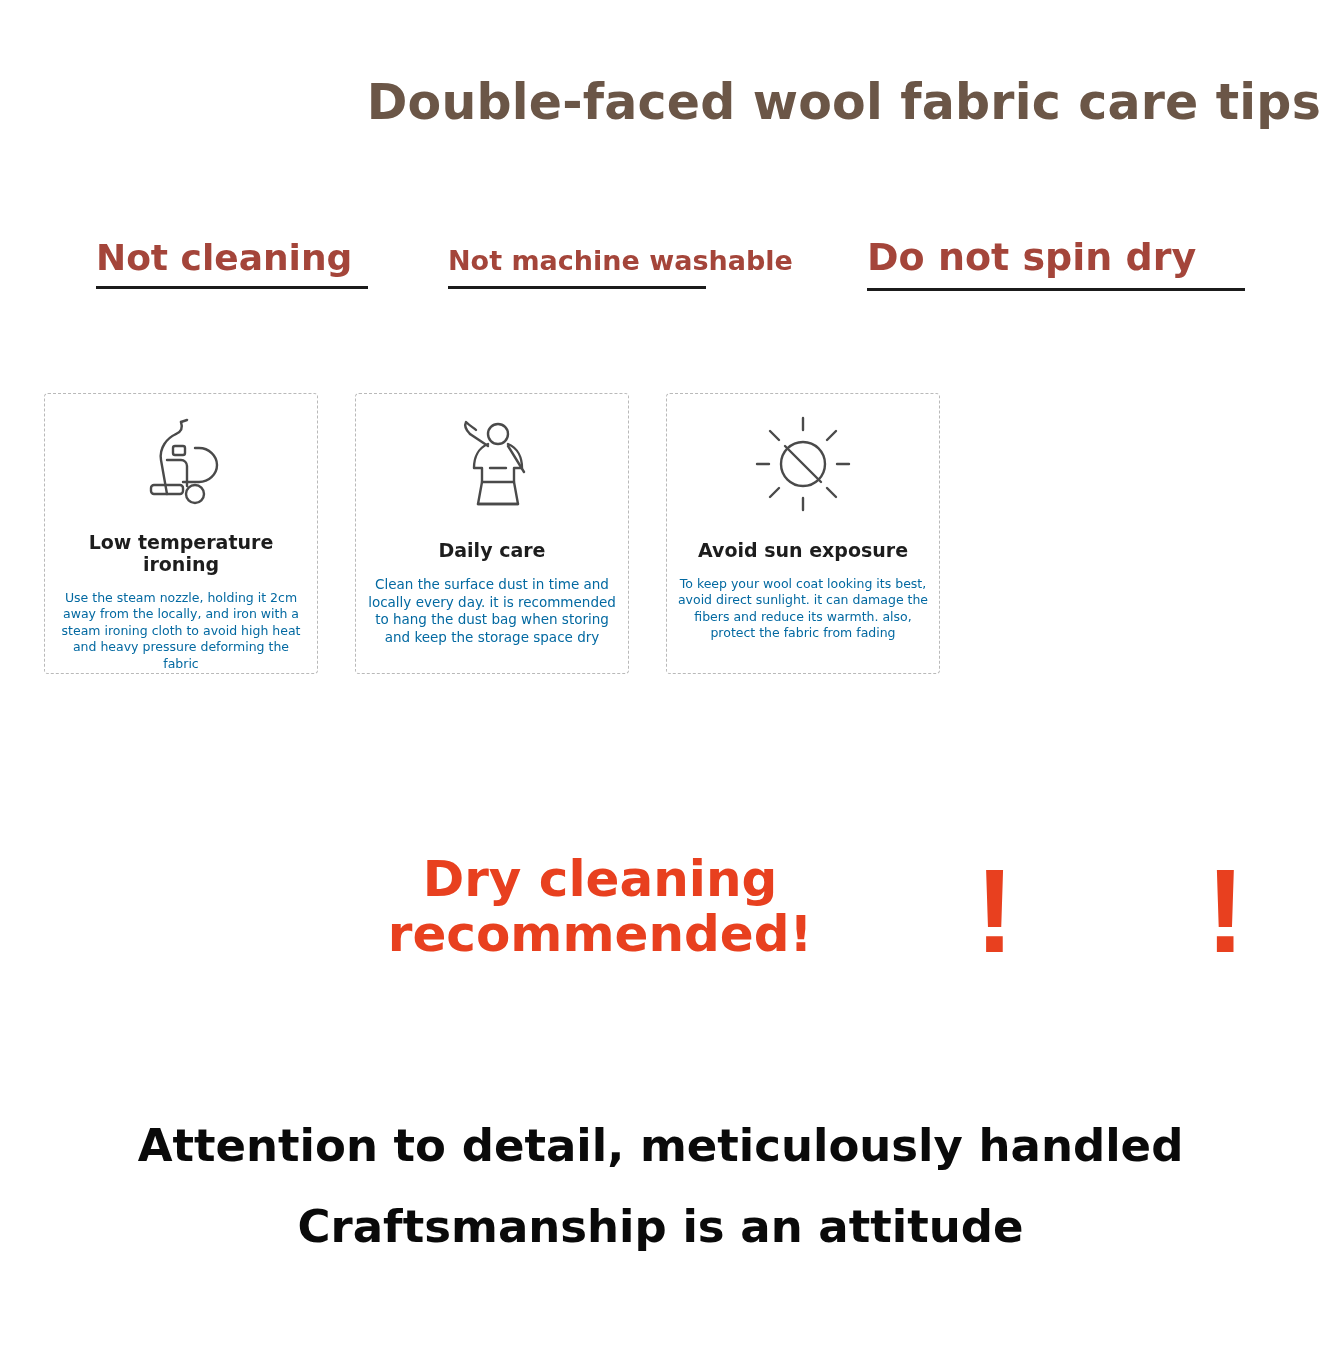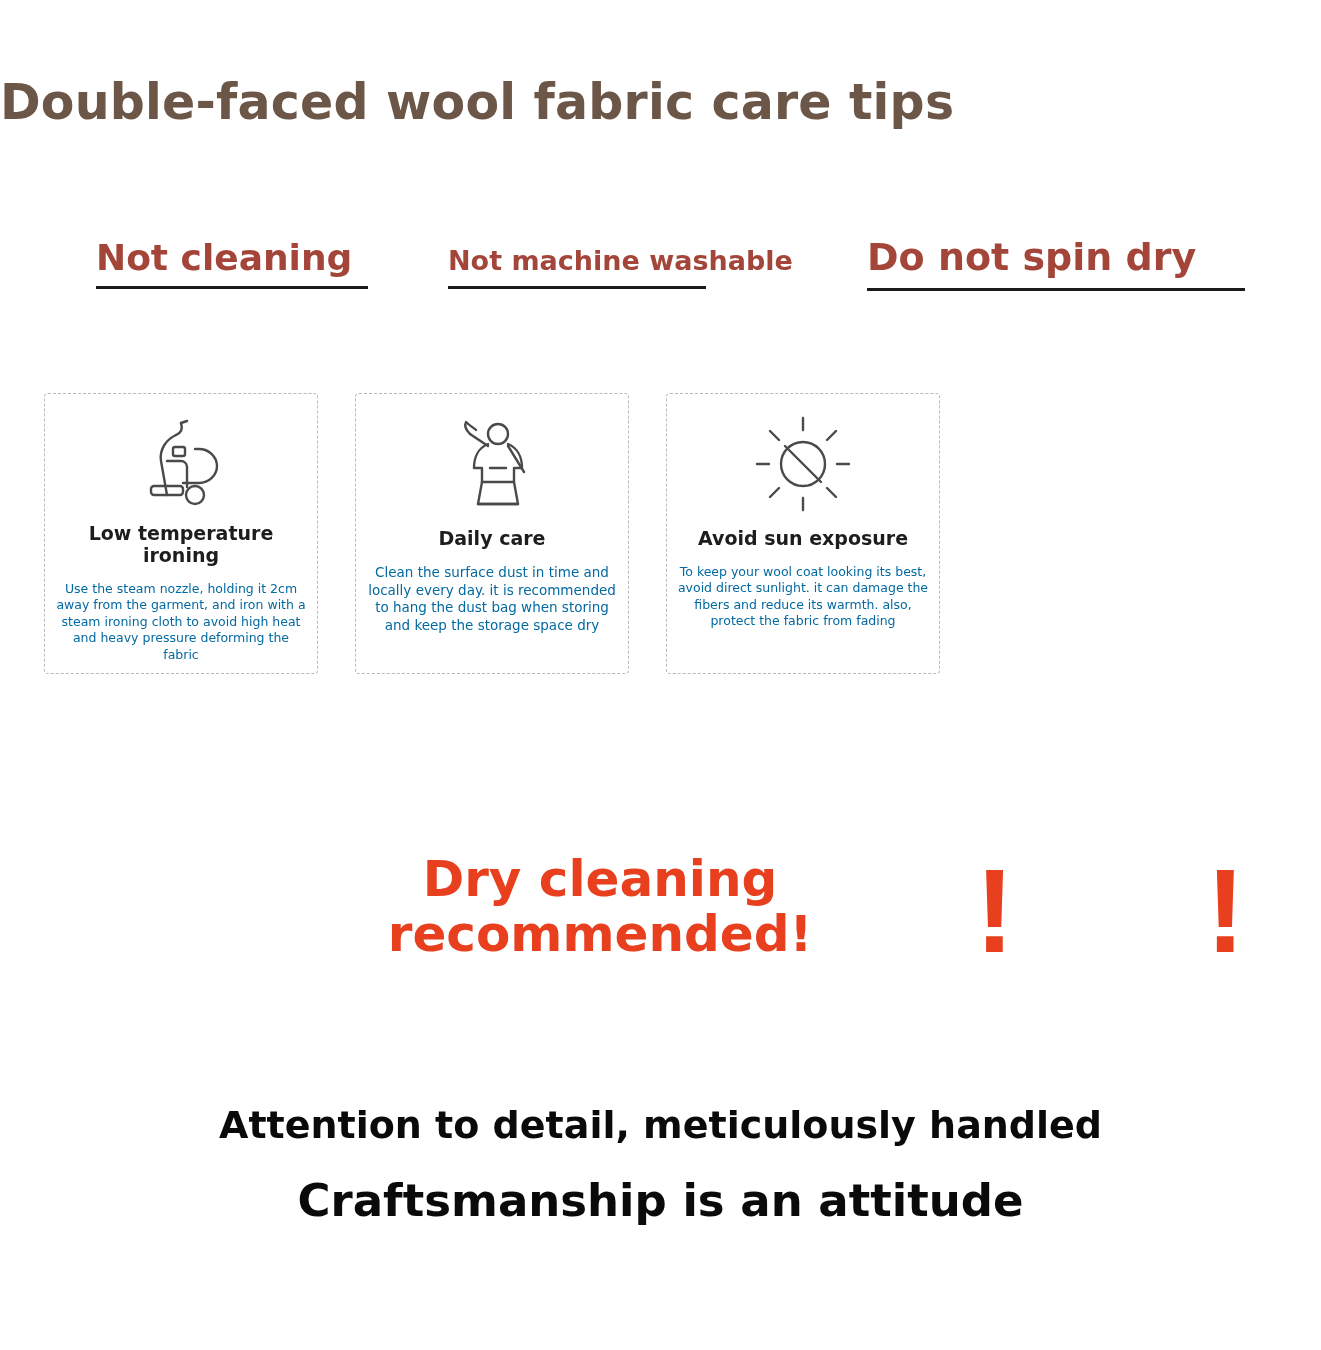--- a/index.html
+++ b/index.html
@@ -16,21 +16,21 @@
     color: #222;
     overflow: hidden;
   }
 
   
   .page-title {
     position: absolute;
     top: 74px;
     left: 0;
     width: 1321px;
-    text-align: left;
+    text-align: right;
     font-size: 49px;
     font-weight: bold;
     color: #6b5647;
     letter-spacing: 0.2px;
   }
 
   
   .warn-row {
     position: absolute;
     top: 237px;
@@ -86,21 +86,21 @@
     display: flex;
     align-items: center;
     justify-content: center;
   }
   .card-title {
     font-size: 19px;
     font-weight: bold;
     color: #1d1d1d;
     text-align: center;
     line-height: 1.15;
-    margin-top: 2px;
+    margin-top: 14px;
   }
   .card-title.small { font-size: 16px; }
   .card-desc {
     margin-top: 14px;
     font-size: 13.5px;
     line-height: 1.32;
     color: #0369a1;
     text-align: center;
   }
   .card-desc.tiny { font-size: 12.5px; }
@@ -134,23 +134,24 @@
   
   .footer {
     position: absolute;
     top: 1100px;
     left: 0;
     width: 1321px;
     text-align: center;
     color: #0a0a0a;
   }
   .footer .line1 {
-    font-size: 38px;
+    font-size: 45px;
     font-weight: bold;
     line-height: 1.35;
+    margin-top: 16px;
   }
   .footer .line2 {
     font-size: 45px;
     font-weight: bold;
     line-height: 1.35;
     margin-top: 20px;
   }
 
   svg { display: block; }
 </style>
@@ -184,21 +185,21 @@
         <path d="M60 14 L66 12"></path>
         <path d="M33 86 h26 a3 3 0 0 0 3-3 v-3 a3 3 0 0 0-3-3 H33 a3 3 0 0 0-3 3 v3 a3 3 0 0 0 3 3 z"></path>
         <path d="M46 52 h14 a6 6 0 0 1 6 6 v16"></path>
         <path d="M62 74 h16 c10 0 18-8 18-17 0-9-8-17-18-17 h-4"></path>
         <circle cx="74" cy="86" r="9"></circle>
         <path d="M66 74 v4"></path>
         <rect x="52" y="38" width="12" height="9" rx="2"></rect>
       </svg>
     </div>
     <div class="card-title">Low temperature ironing</div>
-    <div class="card-desc tiny">Use the steam nozzle, holding it 2cm away from the garment, and iron with a steam ironing cloth to avoid high heat and heavy pressure deforming the fabric</div>
+    <div class="card-desc tiny">Use the steam nozzle, holding it 2cm away from the locally, and iron with a steam ironing cloth to avoid high heat and heavy pressure deforming the fabric</div>
   </div>
 
   <div class="card">
     <div class="card-icon">
       <svg width="120" height="110" viewBox="0 0 120 110" fill="none" stroke="#4a4a4a" stroke-width="2.4" stroke-linecap="round" stroke-linejoin="round">
         <circle cx="66" cy="22" r="10"></circle>
         <path d="M56 32 C46 36 42 46 42 56 L50 56 L50 70 L82 70 L82 56 L90 56 C90 46 86 36 76 32"></path>
         <path d="M50 70 L46 92 L86 92 L82 70"></path>
         <path d="M46 92 h40"></path>
         <path d="M56 34 L38 22"></path>

